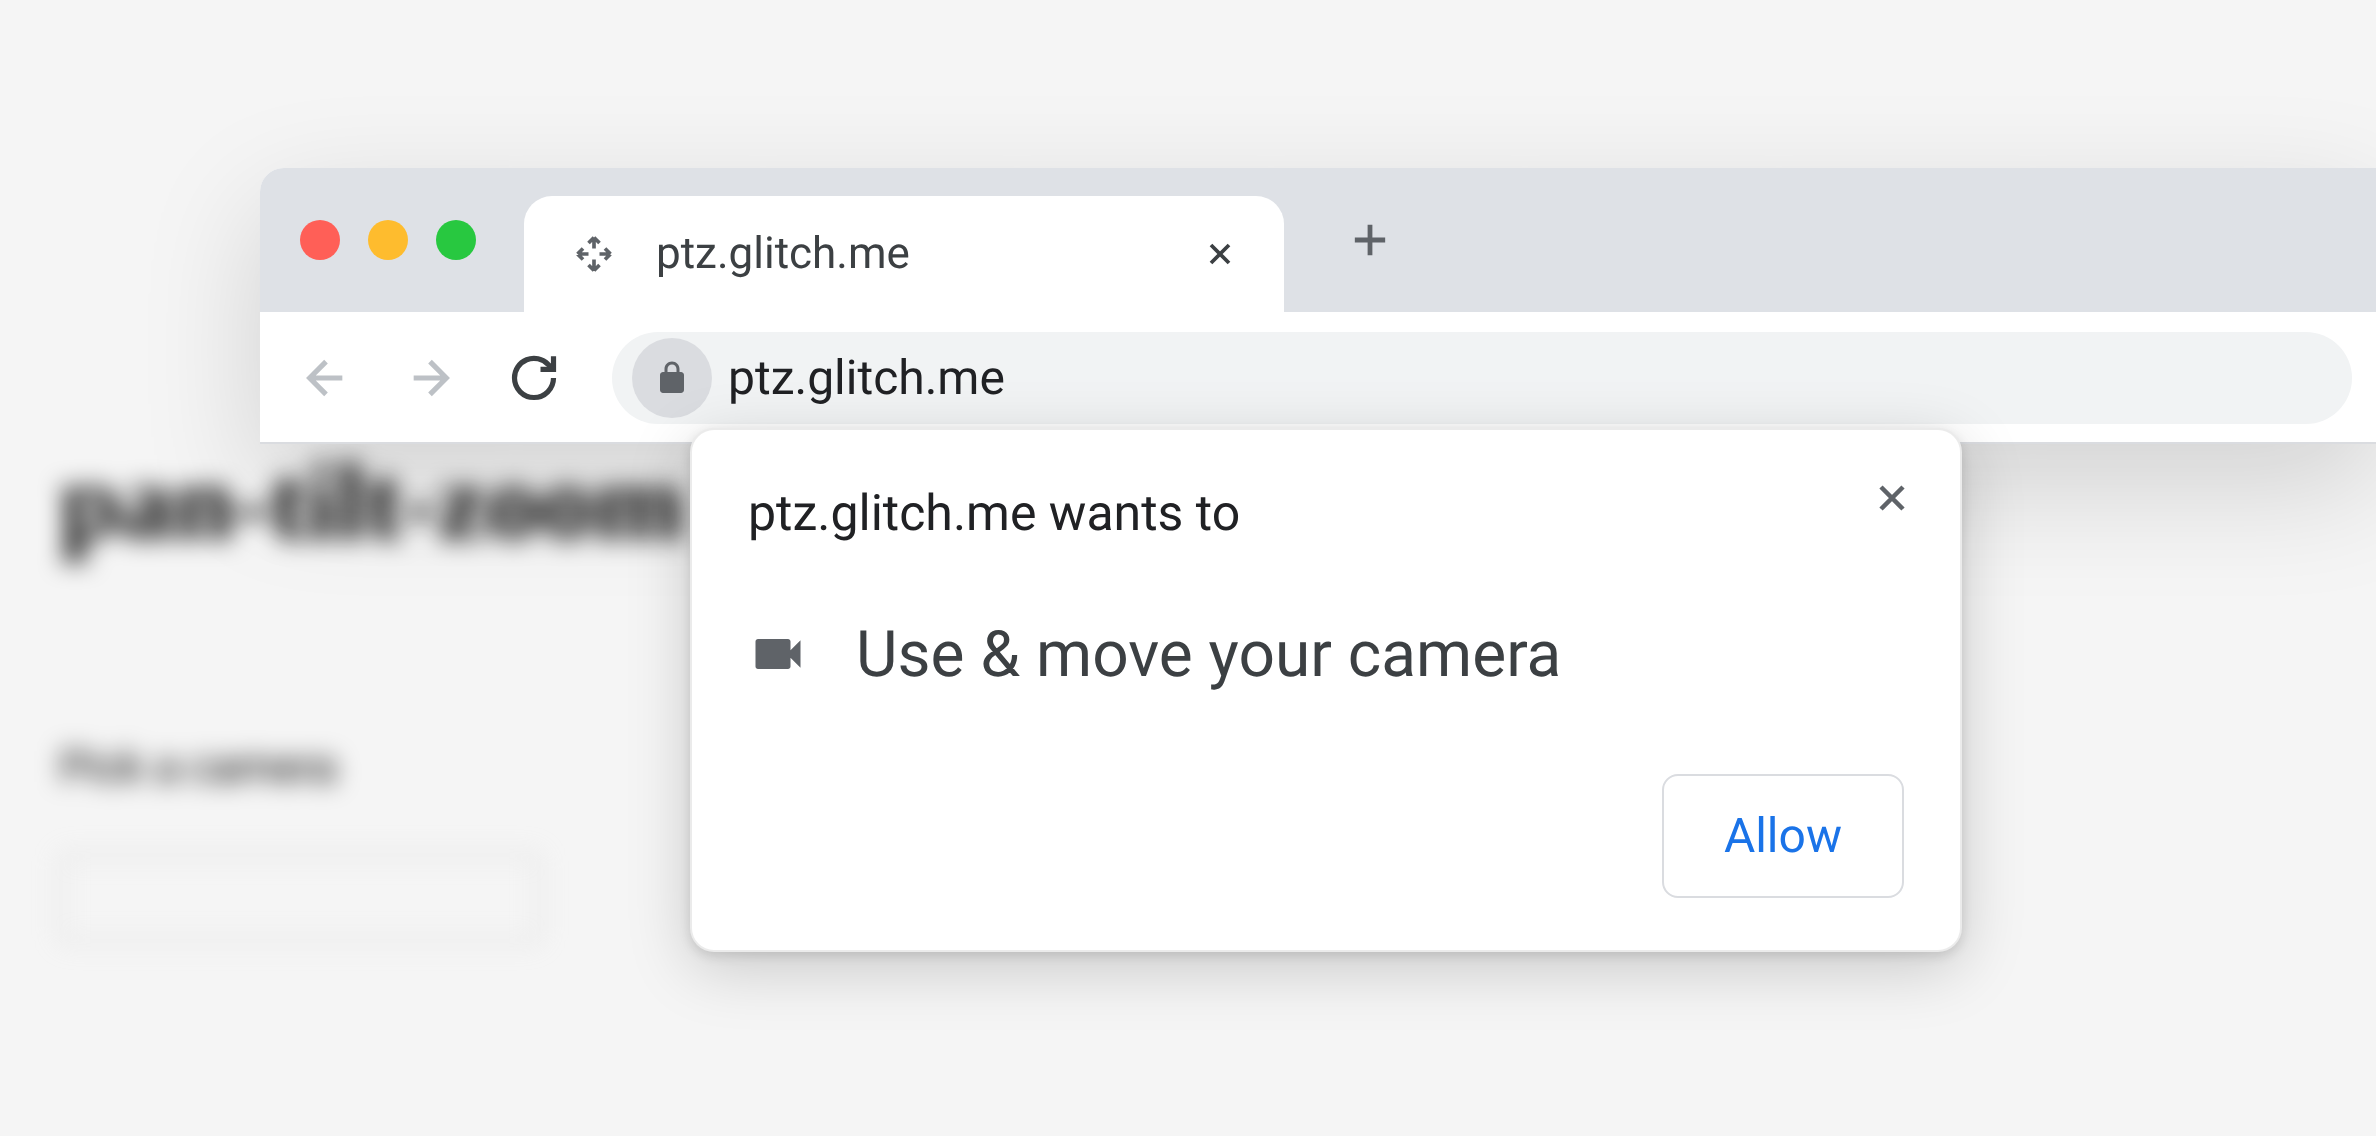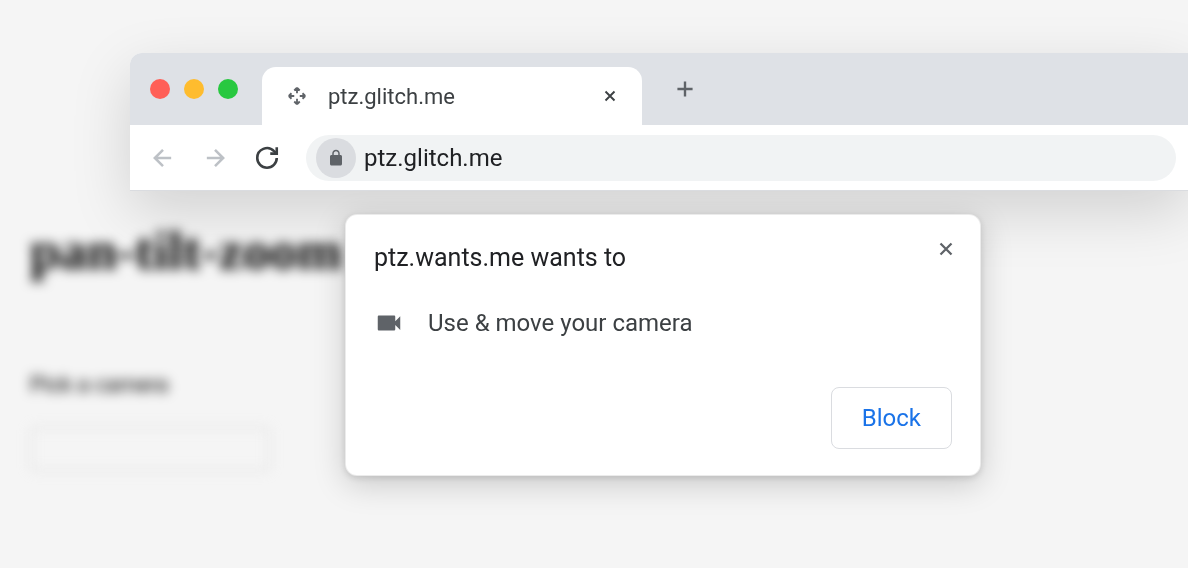--- a/index.html
+++ b/index.html
@@ -7,21 +7,21 @@
       font-family: -apple-system, BlinkMacSystemFont, "Segoe UI", Roboto, sans-serif;
       background: #f5f5f5;
       width: 1188px;
       height: 568px;
       overflow: hidden;
       position: relative;
     }
     .window {
       position: absolute;
       left: 130px;
-      top: 53px;
+      top: 84px;
       right: 0;
       background: #fff;
       border-radius: 12px 0 0 0;
       box-shadow: 0 20px 60px rgba(0,0,0,0.15);
       overflow: visible;
     }
     .tab-strip {
       background: #dee1e6;
       height: 72px;
       border-radius: 12px 0 0 0;
@@ -191,21 +191,21 @@
       display: flex;
       align-items: center;
       gap: 24px;
       margin-top: 36px;
     }
     .perm-icon {
       color: #5f6368;
       display: flex;
     }
     .perm-text {
-      font-size: 24px;
+      font-size: 32px;
       color: #3c4043;
     }
     .popup-actions {
       position: absolute;
       right: 28px;
       bottom: 26px;
       display: flex;
       gap: 18px;
     }
     .popup-btn {
@@ -283,25 +283,25 @@
     </div>
   </div>
 </div>
 
 <div class="permission-popup">
   <div class="popup-close">
     <svg width="22" height="22" viewBox="0 0 24 24" fill="none" stroke="#5f6368" stroke-width="2.5">
       <path d="M18 6L6 18M6 6l12 12"></path>
     </svg>
   </div>
-  <div class="popup-title">ptz.wants.me wants to</div>
+  <div class="popup-title">ptz.glitch.me wants to</div>
   <div class="perm-row">
     <div class="perm-icon">
       <svg width="30" height="30" viewBox="0 0 24 24" fill="#5f6368">
         <path d="M17 10.5V7c0-.55-.45-1-1-1H4c-.55 0-1 .45-1 1v10c0 .55.45 1 1 1h12c.55 0 1-.45 1-1v-3.5l4 4v-11l-4 4z"></path>
       </svg>
     </div>
     <div class="perm-text">Use &amp; move your camera</div>
   </div>
   <div class="popup-actions">
-    <button class="popup-btn">Block</button>
+    <button class="popup-btn">Allow</button>
   </div>
 </div>
 
 </body></html>

